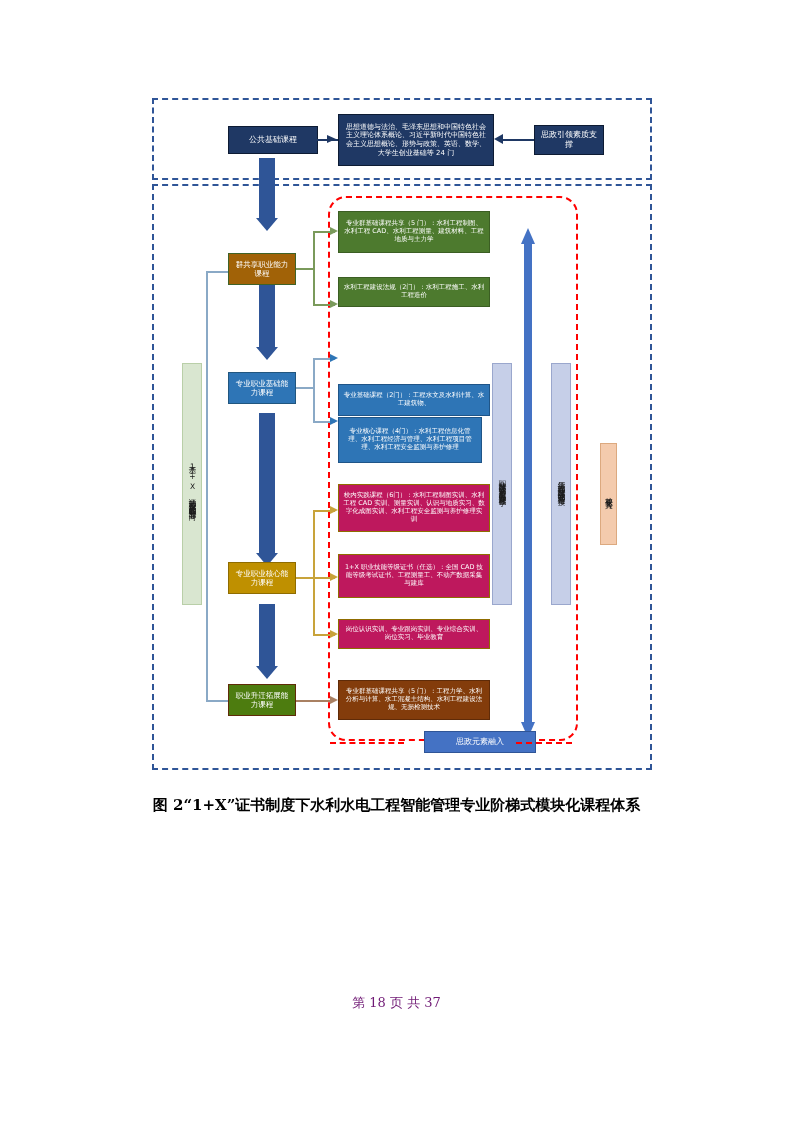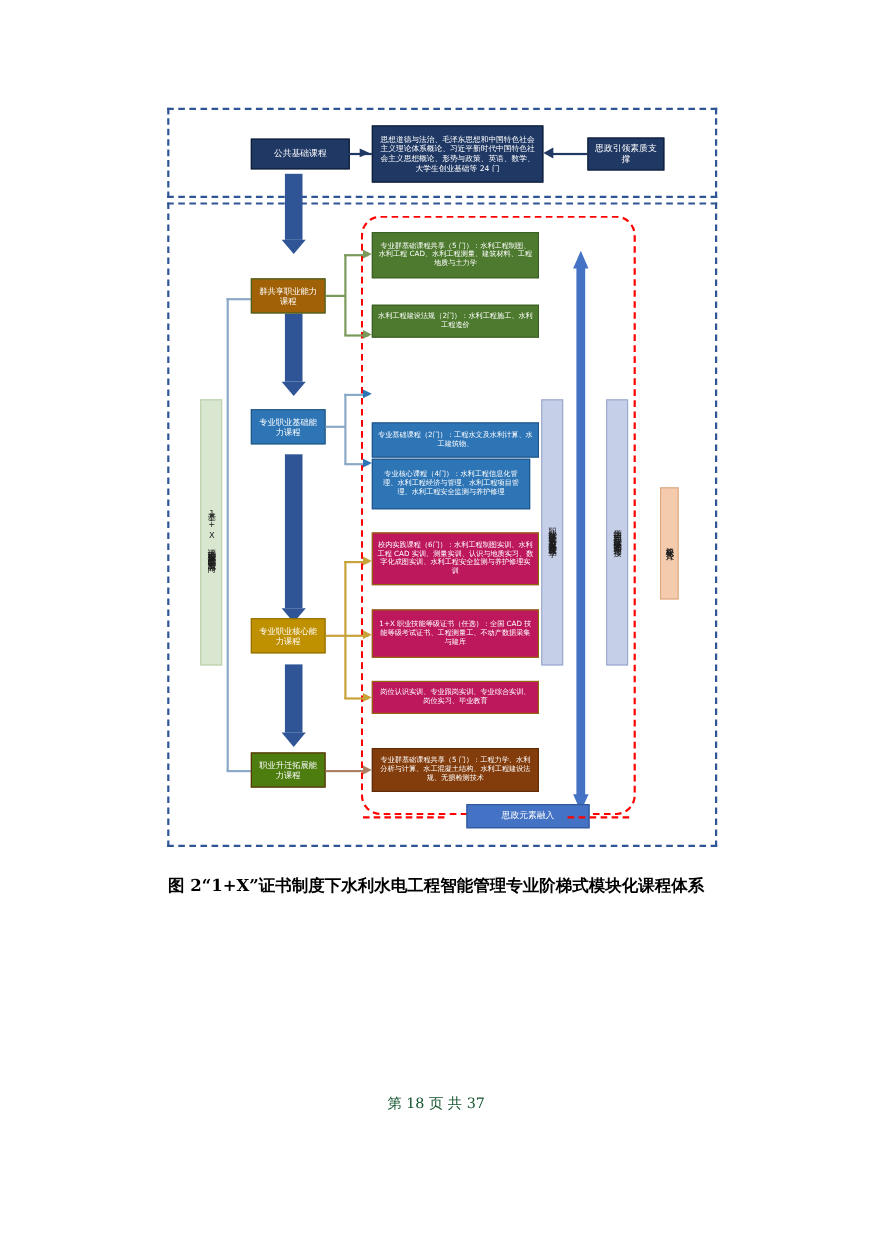--- a/index.html
+++ b/index.html
@@ -74,21 +74,21 @@
       border-left:7px solid transparent;border-right:7px solid transparent;border-top:16px solid #4472c4;}
 
   
   .reddash{position:absolute;height:0;border-top:2px dashed #ff0000;}
 
   
   #caption{position:absolute;left:0;right:0;top:796px;text-align:center;
            font-family:"DejaVu Serif","Liberation Serif",serif;font-weight:bold;
            font-size:15px;color:#000;}
   #footer{position:absolute;left:0;right:0;top:994px;text-align:center;
-          font-family:"DejaVu Serif","Liberation Serif",serif;font-size:13px;color:#14532d;}
+          font-family:"DejaVu Serif","Liberation Serif",serif;font-size:13px;color:#701a75;}
 </style>
 </head>
 <body>
 
 <div class="page">
 
   <div class="frame" id="frame-top"></div>
   <div class="frame" id="frame-main"></div>
 
   <div class="box navy pad" id="box-public" style="left:228px;top:126px;width:90px;height:28px;font-size:8px;">公共基础课程</div>

